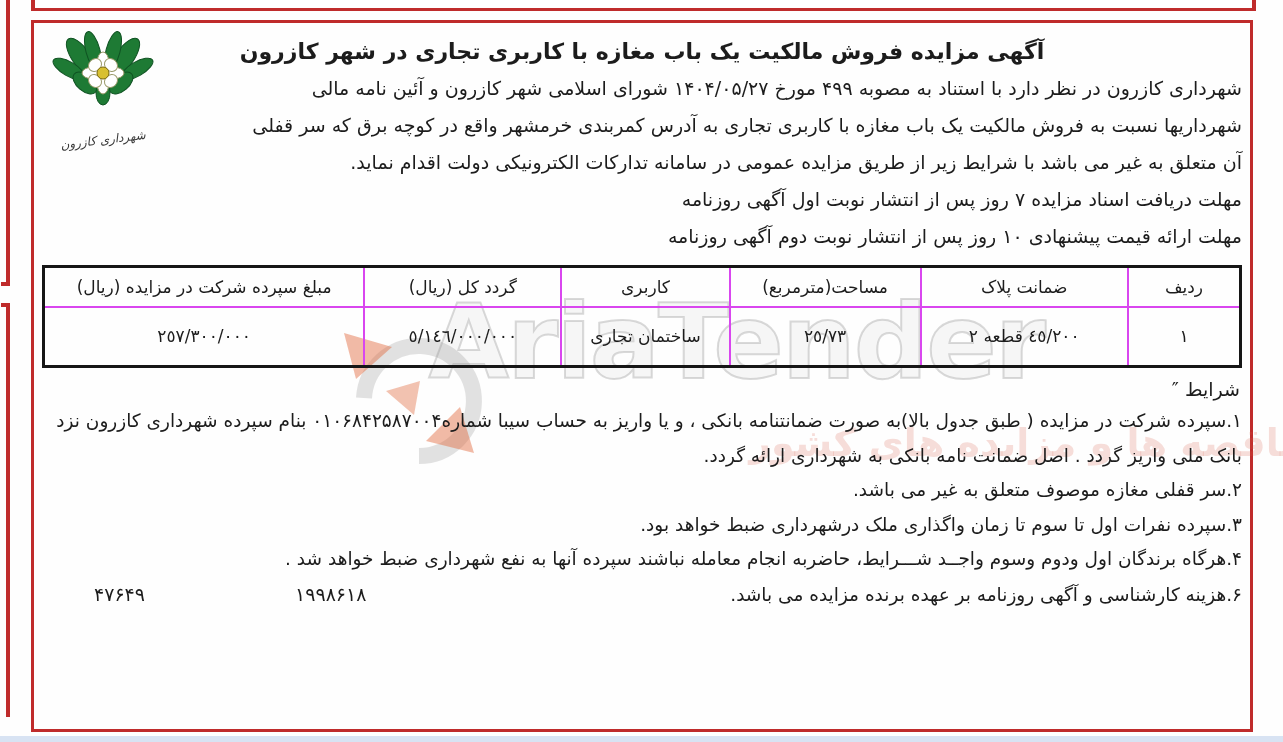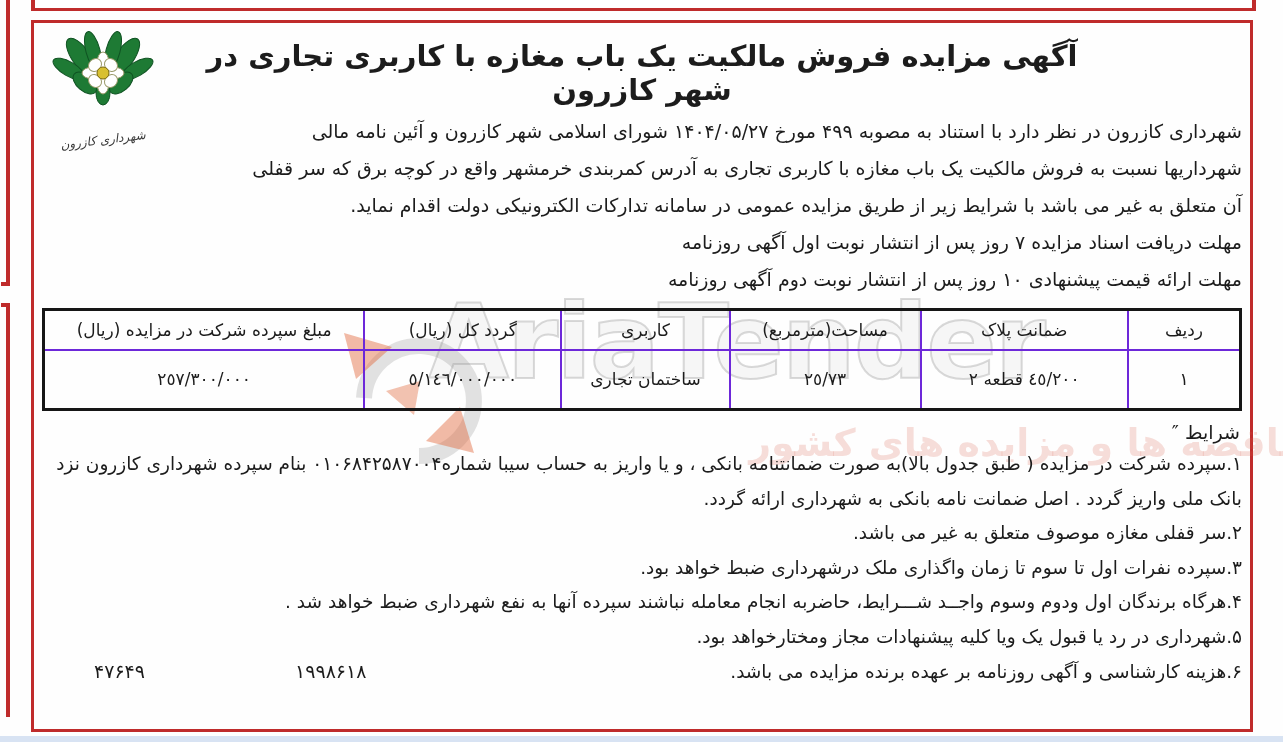--- a/index.html
+++ b/index.html
@@ -56,33 +56,33 @@
   .watermark-mark{ left:300px; top:280px; }
   
   .logo{ position:absolute; left:10px; top:8px; width:118px; text-align:center; z-index:3; }
   .logo-calligraphy{
     display:block; margin-top:2px;
     font-size:12px; font-style:italic; color:#3a3a3a;
     transform:rotate(-7deg);
   }
   
   .title{
-    text-align:center; font-weight:bold; font-size:29px;
+    text-align:center; font-weight:bold; font-size:22px;
     margin:10px 130px 6px 130px;
   }
   .intro{ font-size:19px; line-height:37px; text-align:right; margin-left:140px; }
   .intro-line{ white-space:nowrap; }
   
   table.auction{
     border-collapse:collapse; margin:10px auto 4px auto;
     width:1200px; direction:rtl;
     border:3px solid #161616;
   }
   table.auction th, table.auction td{
-    border:2px solid #6d28d9; text-align:center;
+    border:2px solid #d946ef; text-align:center;
     font-size:17px; font-weight:normal; padding:2px 4px;
     background:transparent;
   }
   table.auction th{ height:40px; }
   table.auction td{ height:60px; }
   .col-radif{ width:115px; } .col-pelak{ width:213px; }
   .col-masahat{ width:193px; } .col-karbari{ width:172px; }
   .col-arzesh{ width:200px; } .col-seporde{ width:329px; }
   
   .conditions-heading{ font-size:19px; margin:10px 2px 4px 0; text-align:right; }
@@ -174,21 +174,20 @@
       </tr>
     </tbody>
       </table>
 
     <div class="conditions-heading">شرایط ″</div>
 
     <div class="condition-item">۱.سپرده شرکت در مزایده ( طبق جدول بالا)به صورت ضمانتنامه بانکی ، و یا واریز به حساب سیبا شماره۰۱۰۶۸۴۲۵۸۷۰۰۴ بنام سپرده شهرداری کازرون نزد بانک ملی واریز گردد . اصل ضمانت نامه بانکی به شهرداری ارائه گردد.</div>
     <div class="condition-item">۲.سر قفلی مغازه موصوف متعلق به غیر می باشد.</div>
     <div class="condition-item">۳.سپرده نفرات اول تا سوم تا زمان واگذاری ملک درشهرداری ضبط خواهد بود.</div>
     <div class="condition-item">۴.هرگاه برندگان اول ودوم وسوم واجــد شـــرایط، حاضربه انجام معامله نباشند سپرده آنها به  نفع شهرداری ضبط خواهد شد .</div>
-    <div class="condition-item">۵.شهرداری در رد یا قبول یک ویا کلیه پیشنهادات مجاز ومختارخواهد بود.</div>
 
     <div class="condition-item cond-row">
       <span>۶.هزینه کارشناسی و آگهی روزنامه بر عهده برنده مزایده می باشد.</span>
       <span class="ref-number-1">۱۹۹۸۶۱۸</span>
       <span class="ref-number-2">۴۷۶۴۹</span>
     </div>
 
   </div>
 </div>
 

